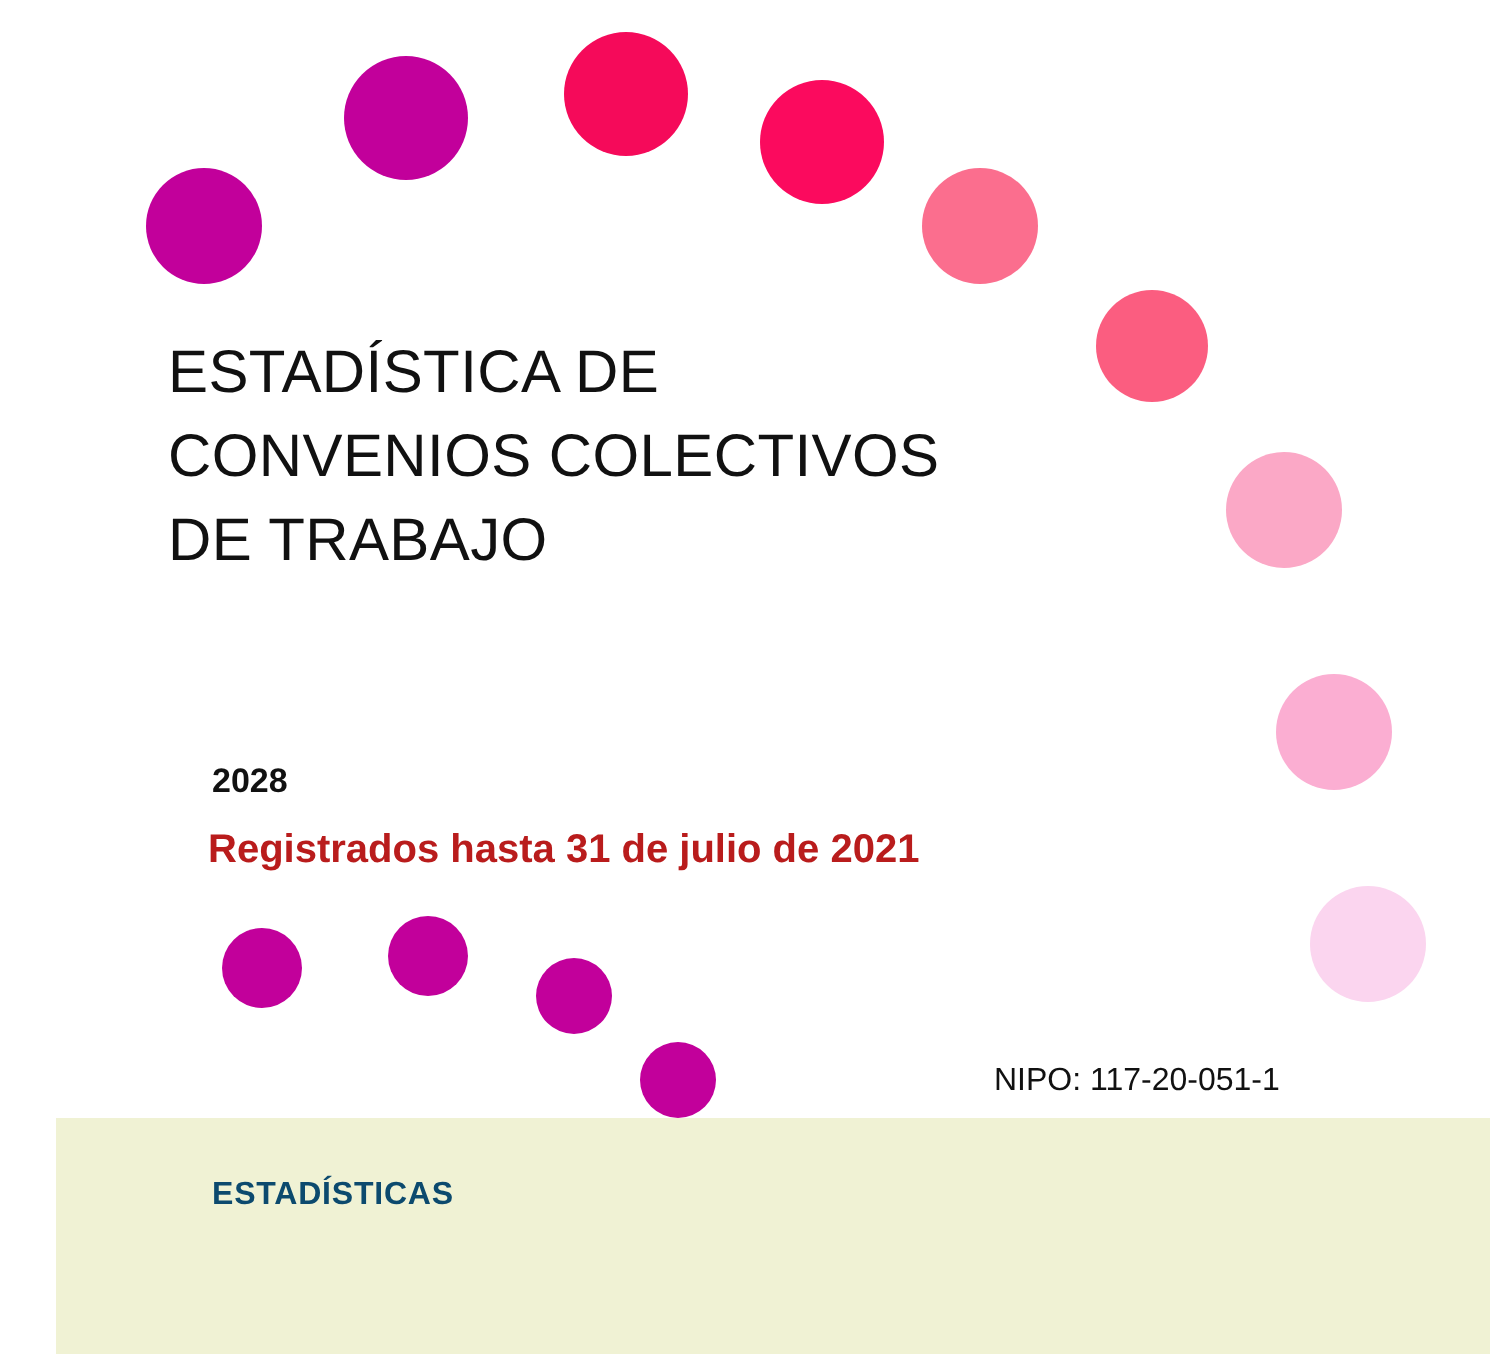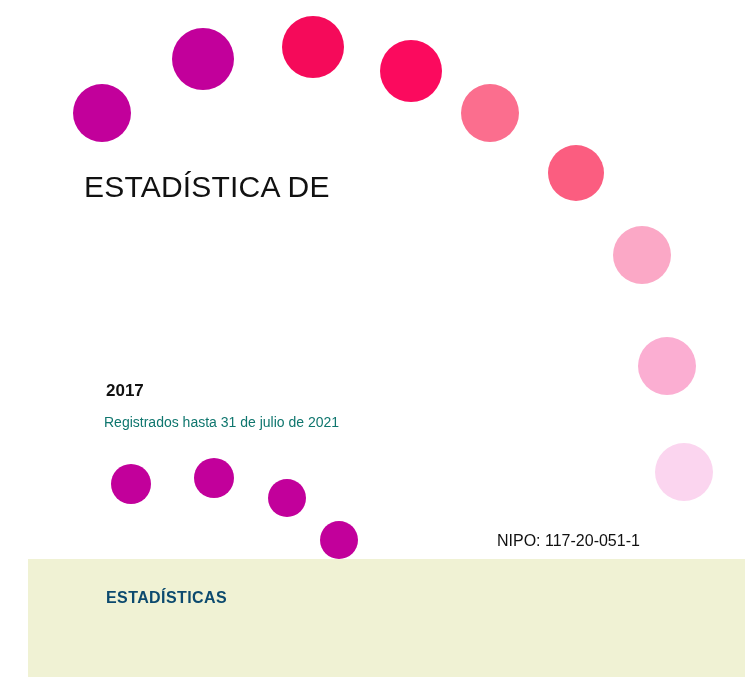--- a/index.html
+++ b/index.html
@@ -45,23 +45,23 @@
     left: 106px;
     top: 381px;
     font-size: 17px;
     font-weight: bold;
     color: #111111;
   }
   .subtitle {
     position: absolute;
     left: 104px;
     top: 414px;
-    font-size: 14px;
-    font-weight: normal;
-    color: #0f766e;
+    font-size: 20px;
+    font-weight: bold;
+    color: #b91c1c;
   }
   .nipo {
     position: absolute;
     left: 497px;
     top: 532px;
     font-size: 16px;
     color: #111111;
   }
   .footer-band {
     position: absolute;
@@ -101,23 +101,25 @@
   <div>
     <div class="dot" style="left:111px;top:464px;width:40px;height:40px;background:#c2009b;"></div>
     <div class="dot" style="left:194px;top:458px;width:40px;height:40px;background:#c2009b;"></div>
     <div class="dot" style="left:268px;top:479px;width:38px;height:38px;background:#c2009b;"></div>
     <div class="dot" style="left:320px;top:521px;width:38px;height:38px;background:#c2009b;"></div>
     <div class="dot" style="left:355px;top:587px;width:38px;height:38px;background:#c2009b;"></div>
   </div>
 
   <div class="title">
     <span class="line">ESTADÍSTICA DE</span>
+    <span class="line">CONVENIOS COLECTIVOS</span>
+    <span class="line">DE TRABAJO</span>
   </div>
 
-  <div class="year">2017</div>
+  <div class="year">2028</div>
   <div class="subtitle">Registrados hasta 31 de julio de 2021</div>
 
   <div class="nipo">NIPO: 117-20-051-1</div>
 
   <div class="footer-band"></div>
   <div class="footer-label">ESTADÍSTICAS</div>
 
 </div>
 
 </body></html>

